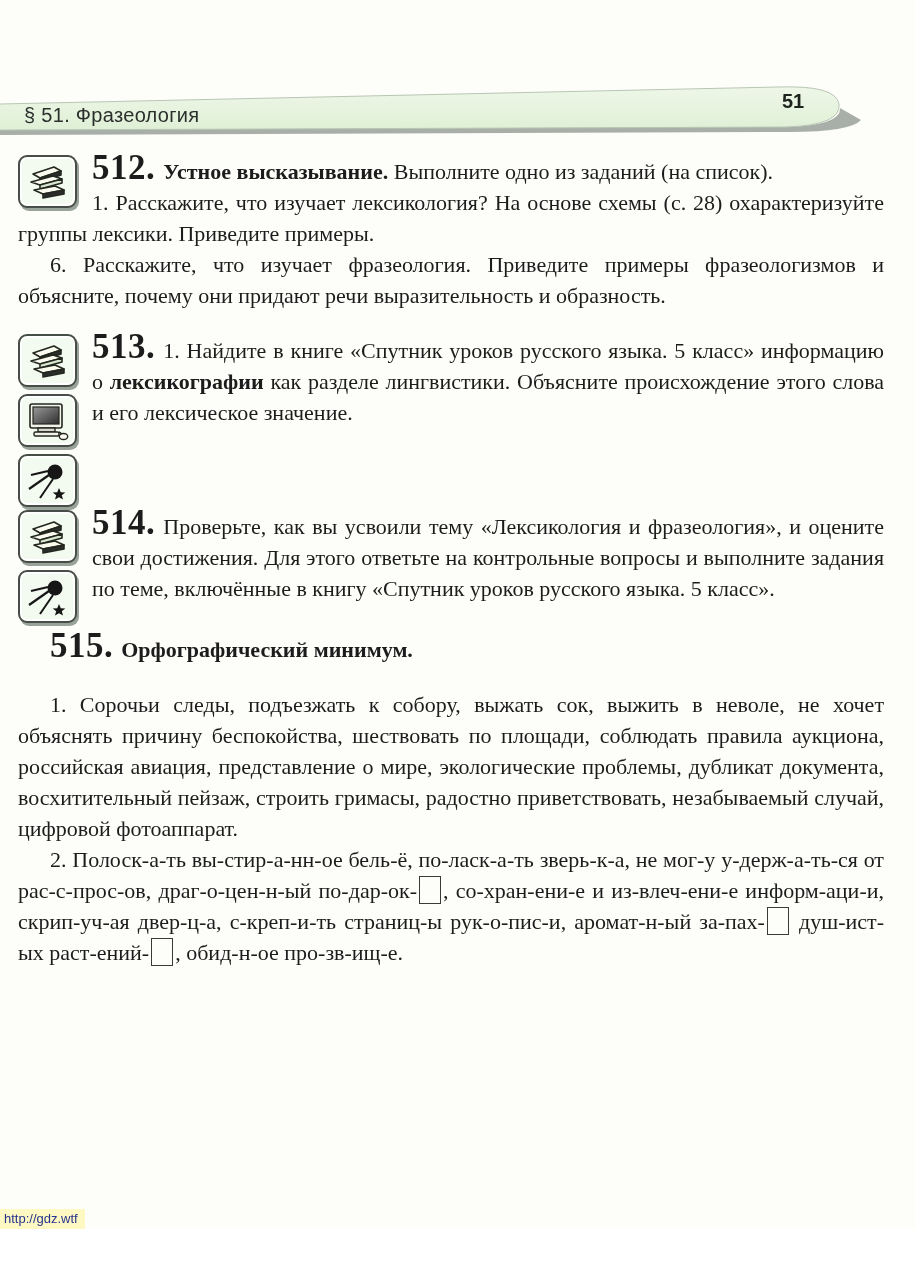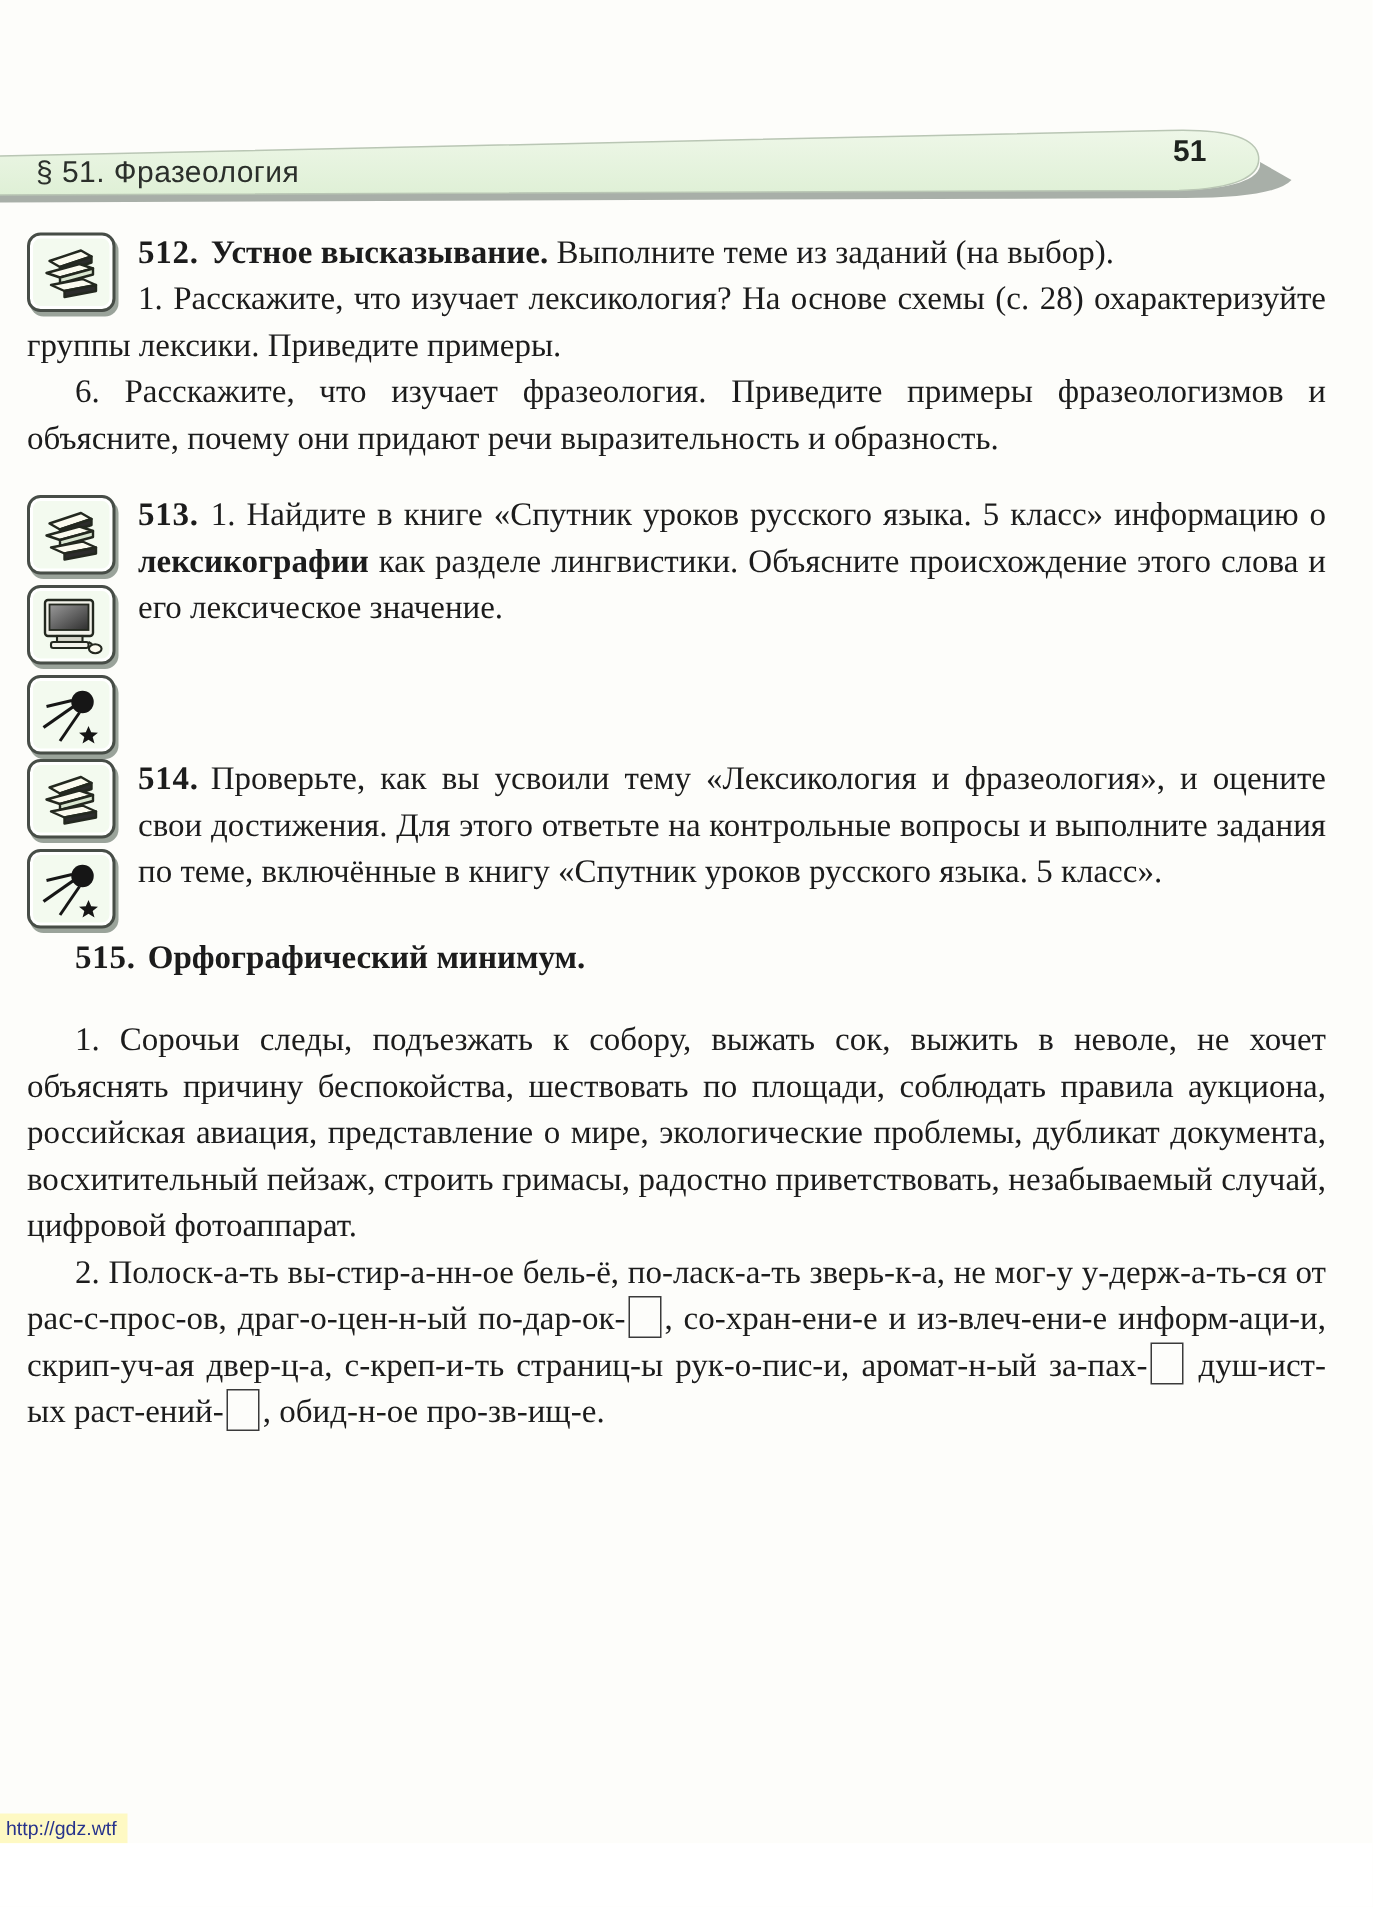--- a/index.html
+++ b/index.html
@@ -41,21 +41,21 @@
     width:55px;height:49px;
     background:#f3faef;
     border:2px solid #474d47;
     border-radius:9px;
     box-shadow:2px 3px 0 #9aa39a, inset 0 0 0 2px #ffffff;
     display:flex;align-items:center;justify-content:center;
   }
   .task-icon svg{display:block;}
   .ex-num{
     font-weight:bold;
-    font-size:22px;
+    font-size:35px;
     margin-right:8px;
     letter-spacing:.5px;
   }
   .para{margin:0;}
   .para.indent{text-indent:32px;}
   b.run{font-weight:bold;}
   .ex515-title{margin:26px 0 24px 0;text-indent:32px;}
   .zbox{
     display:inline-block;
     width:20px;height:26px;
@@ -107,21 +107,21 @@
               <path d="M7,12 L28,5 L35,9 L14,16 Z" fill="#fbfbef"></path>
               <path d="M14,16 L35,9 L35,13 L14,20 Z" fill="#2c2c2c"></path>
               <path d="M5,20 L27,14 L36,17 L14,23 Z" fill="#fbfbef"></path>
               <path d="M14,23 L36,17 L36,21 L14,27 Z" fill="#d9e6d0"></path>
               <path d="M8,28 L29,24 L38,28 L17,32 Z" fill="#fbfbef"></path>
               <path d="M17,32 L38,28 L38,32 L17,36 Z" fill="#2c2c2c"></path>
             </g>
           </svg>
         </div>
       </div>
-      <p class="para"><span class="ex-num">512.</span><b class="run">Устное высказывание.</b><span> Выполните теме из заданий (на выбор).</span></p>
+      <p class="para"><span class="ex-num">512.</span><b class="run">Устное высказывание.</b><span> Выполните одно из заданий (на список).</span></p>
       <p class="para">1. Расскажите, что изучает лексикология? На основе схемы (с. 28) охарактеризуйте группы лексики. Приведите примеры.</p>
       <p class="para indent">6. Расскажите, что изучает фразеология. Приведите примеры фразеологизмов и объясните, почему они придают речи выразительность и образность.</p>
     </div>
 
     <div class="exercise">
       <div class="icon-col">
         <div class="task-icon">
           <svg width="44" height="40" viewBox="0 0 44 40">
             <g stroke="#23281f" stroke-width="1.6" stroke-linejoin="round">
               <path d="M7,12 L28,5 L35,9 L14,16 Z" fill="#fbfbef"></path>

